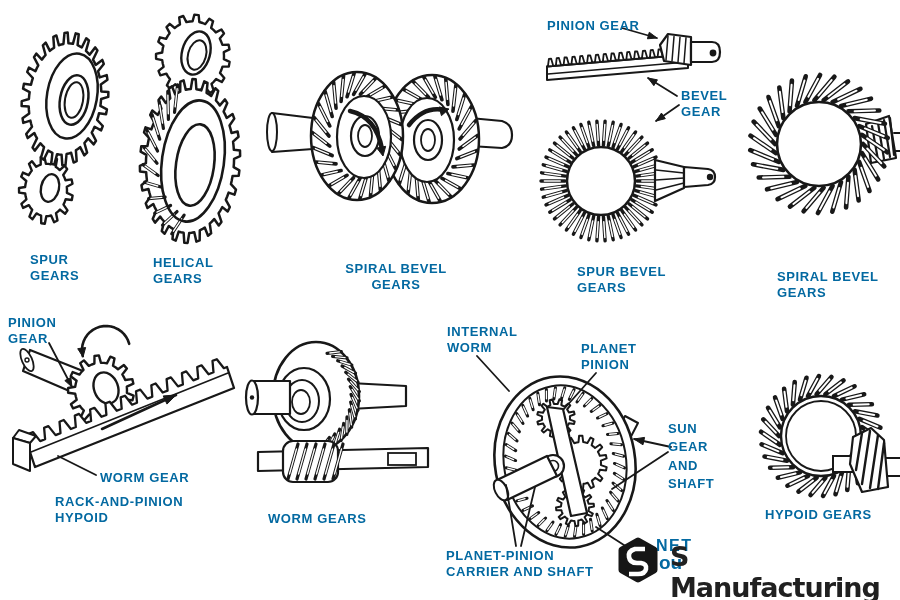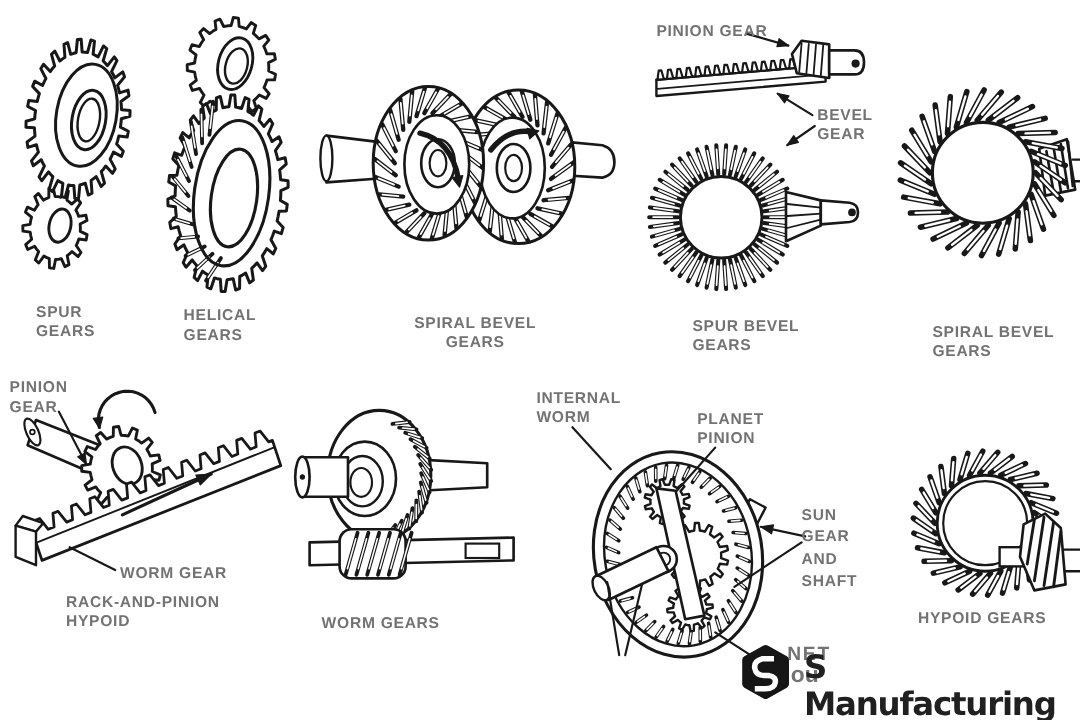--- a/index.html
+++ b/index.html
@@ -1,20 +1,20 @@
 <!DOCTYPE html>
 <html><head>
 <meta charset="utf-8">
 <style>
   html,body{margin:0;padding:0;background:#fff;}
   #stage{position:relative;width:900px;height:600px;background:#ffffff;overflow:hidden;
          font-family:"Liberation Sans",sans-serif;}
   #art{position:absolute;left:0;top:0;}
   .lbl{position:absolute;font:bold 13px/1.22 "Liberation Sans",sans-serif;
-       letter-spacing:.6px;color:#737373;white-space:pre-line;}
+       letter-spacing:.6px;color:#0369a1;white-space:pre-line;}
   .lbl.center{text-align:center;}
   .lbl.wide{line-height:1.42;}
   .lbl.frag-net{font-size:16px;letter-spacing:1.5px;}
   .lbl.frag-ou{font-size:19px;letter-spacing:0;}
   .wm-text{position:absolute;font-family:"DejaVu Sans",sans-serif;font-weight:600;
            font-size:27px;letter-spacing:-1px;color:#202020;}
   .wm-logo{position:absolute;}
 </style>
 </head>
 <body>
@@ -640,20 +640,22 @@
 HYPOID</div>
   <div class="lbl" style="left:268px;top:511px">WORM GEARS</div>
   <div class="lbl" style="left:447px;top:324px">INTERNAL
 WORM</div>
   <div class="lbl" style="left:581px;top:341px">PLANET
 PINION</div>
   <div class="lbl wide" style="left:668px;top:420px">SUN
 GEAR
 AND
 SHAFT</div>
+  <div class="lbl" style="left:446px;top:548px">PLANET-PINION
+CARRIER AND SHAFT</div>
   <div class="lbl" style="left:765px;top:507px">HYPOID GEARS</div>
 
   <div class="lbl frag-net" style="left:656px;top:536px">NET</div>
   <div class="lbl frag-ou" style="left:659px;top:551px">ou</div>
 
   <svg class="wm-logo" style="left:615px;top:535px" width="48" height="50" viewBox="0 0 48 50">
     <polygon points="23,6 39,15 39,35 23,44 7,35 7,15" fill="#161616" stroke="#161616" stroke-width="7" stroke-linejoin="round"></polygon>
     <path d="M30,14 L20,14 Q13,16 14,22 Q15,28 22,28 L26,28 Q32,29 31,34 Q30,39 23,39 L14,39" fill="none" stroke="#ffffff" stroke-width="4.6"></path>
   </svg>
   <div class="wm-text" style="left:670px;top:541px">S Manufacturing</div>

